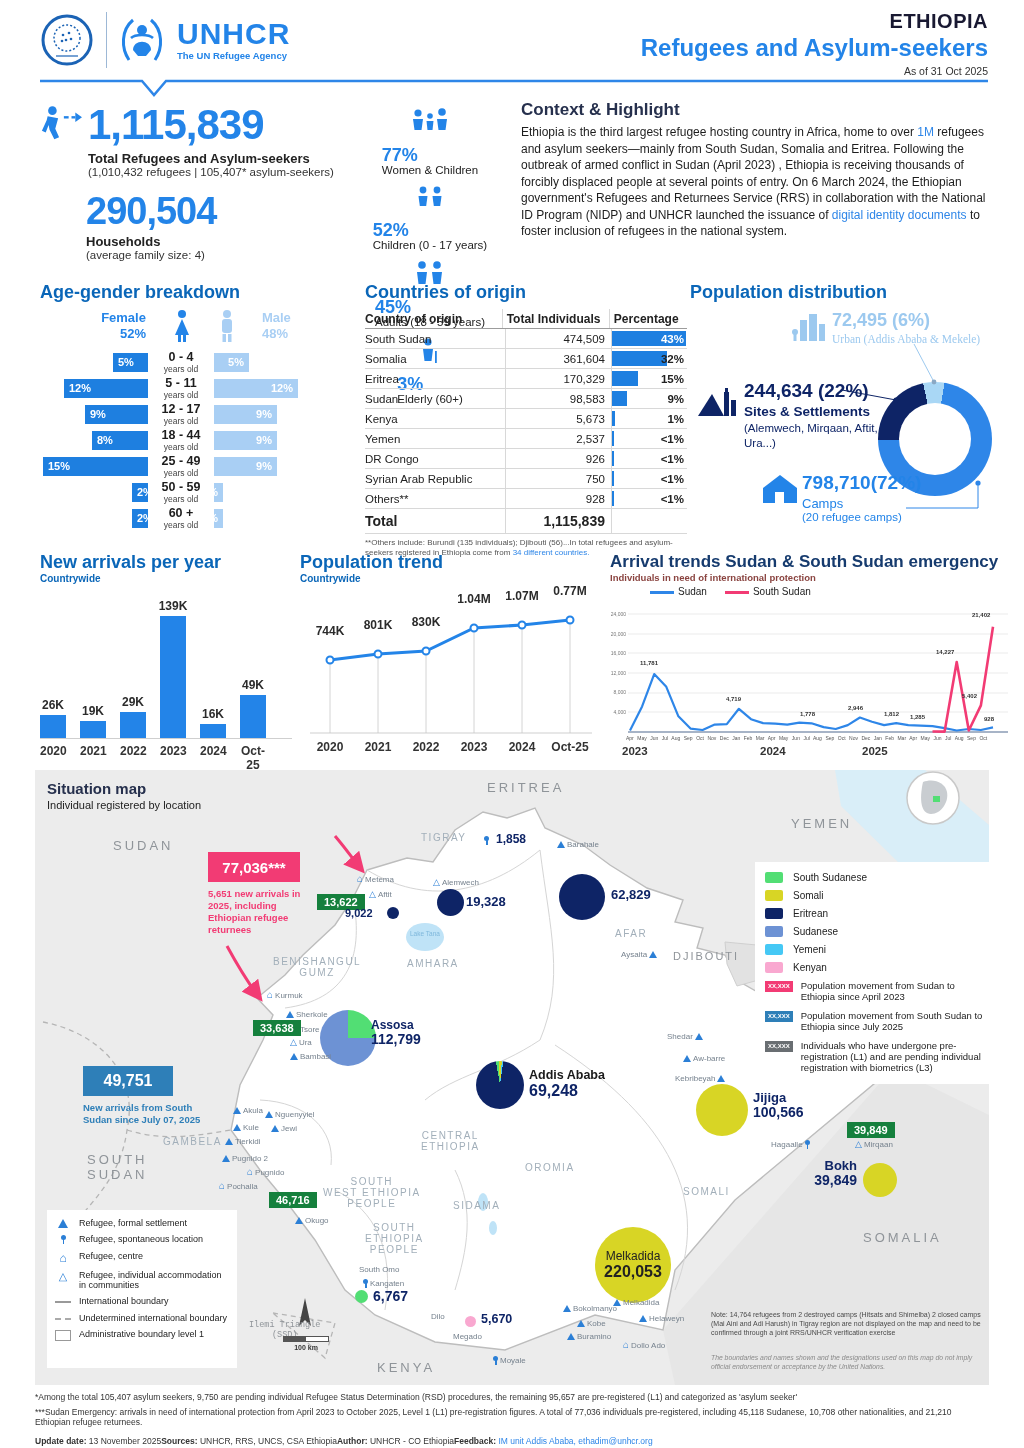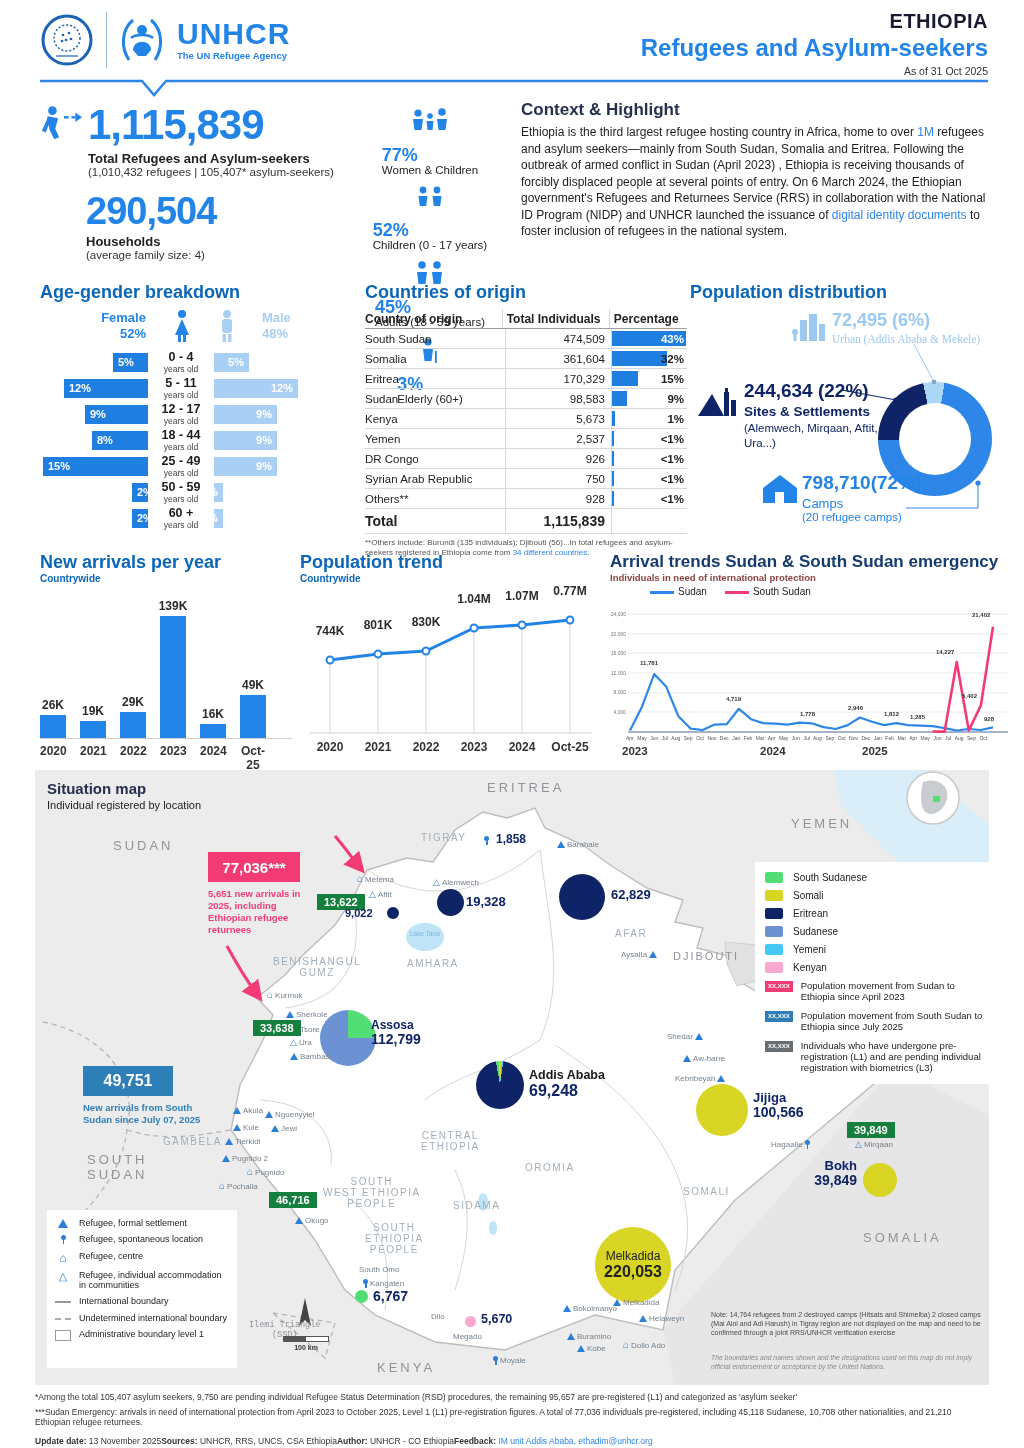--- a/index.html
+++ b/index.html
@@ -848,21 +848,21 @@
         <span>Megado</span>
       </div>
     <div class="place" style="left:458px;top:586px;">
         <span class="pin"></span>
         <span>Moyale</span>
       </div>
     <div class="place" style="left:528px;top:534px;">
         <span class="tri"></span>
         <span>Bokolmanyo</span>
       </div>
-    <div class="place" style="left:542px;top:574px;">
+    <div class="place" style="left:542px;top:549px;">
         <span class="tri"></span>
         <span>Kobe</span>
       </div>
     <div class="place" style="left:532px;top:562px;">
         <span class="tri"></span>
         <span>Buramino</span>
       </div>
     <div class="place" style="left:578px;top:528px;">
         <span class="tri"></span>
         <span>Melkadida</span>

